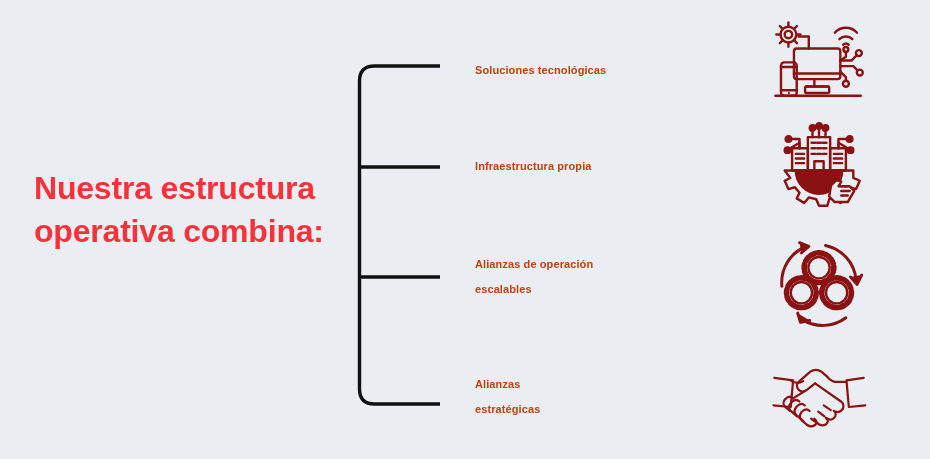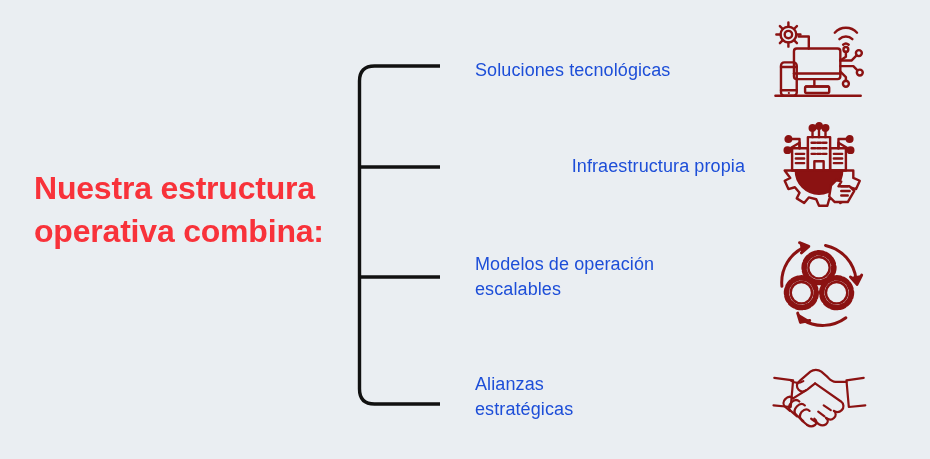--- a/index.html
+++ b/index.html
@@ -39,30 +39,30 @@
     top: 55px;
     width: 100px;
     height: 360px;
   }
 
   
   .item {
     position: absolute;
     left: 475px;
     width: 270px;
-    font-size: 18px;
-    font-weight: normal;
+    font-size: 11px;
+    font-weight: bold;
     line-height: 25px;
     letter-spacing: 0.1px;
-    color: #1d4ed8;
+    color: #c2410c;
     white-space: pre-line;
     transform: translateY(-50%);
   }
   .item-0 { top: 70px; }
-  .item-1 { top: 166px; text-align: right; }
+  .item-1 { top: 166px; }
   .item-2 { top: 277px; }
   .item-3 { top: 397px; }
 
   
   .icon {
     position: absolute;
     left: 768px;
     width: 102px;
     height: 102px;
     transform: translateY(-50%);
@@ -93,21 +93,21 @@
 
         <path d="M 9.5 112 L 90 112"></path>
 
         <path d="M 9.5 222 L 90 222"></path>
       </g>
     </svg>
   </div>
 
   <div class="item item-0">Soluciones tecnológicas</div>
   <div class="item item-1">Infraestructura propia</div>
-  <div class="item item-2">Modelos de operación
+  <div class="item item-2">Alianzas de operación
 escalables</div>
   <div class="item item-3">Alianzas
 estratégicas</div>
 
   <div class="icon icon-0">
     <svg viewBox="0 0 110 105" xmlns="http://www.w3.org/2000/svg" aria-hidden="true">
       <g fill="none" stroke="#8b1212" stroke-width="2.6" stroke-linecap="round" stroke-linejoin="round">
 
         <rect x="28" y="39" width="50" height="33" rx="3"></rect>
         <path d="M 28 66 L 78 66"></path>

